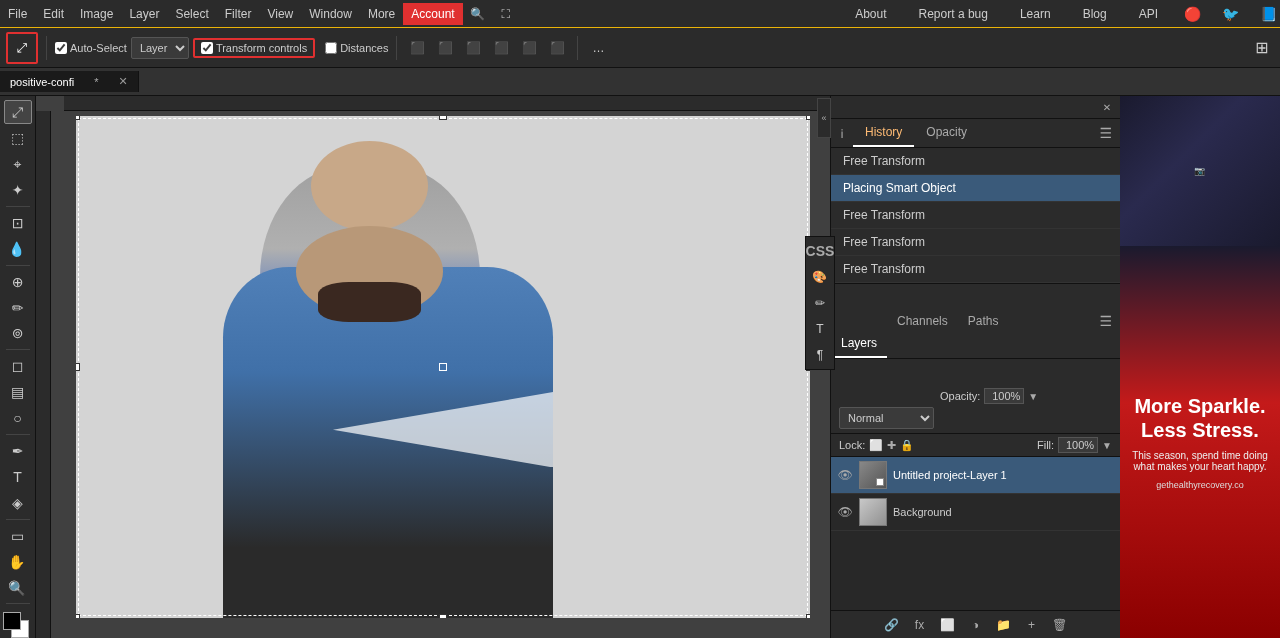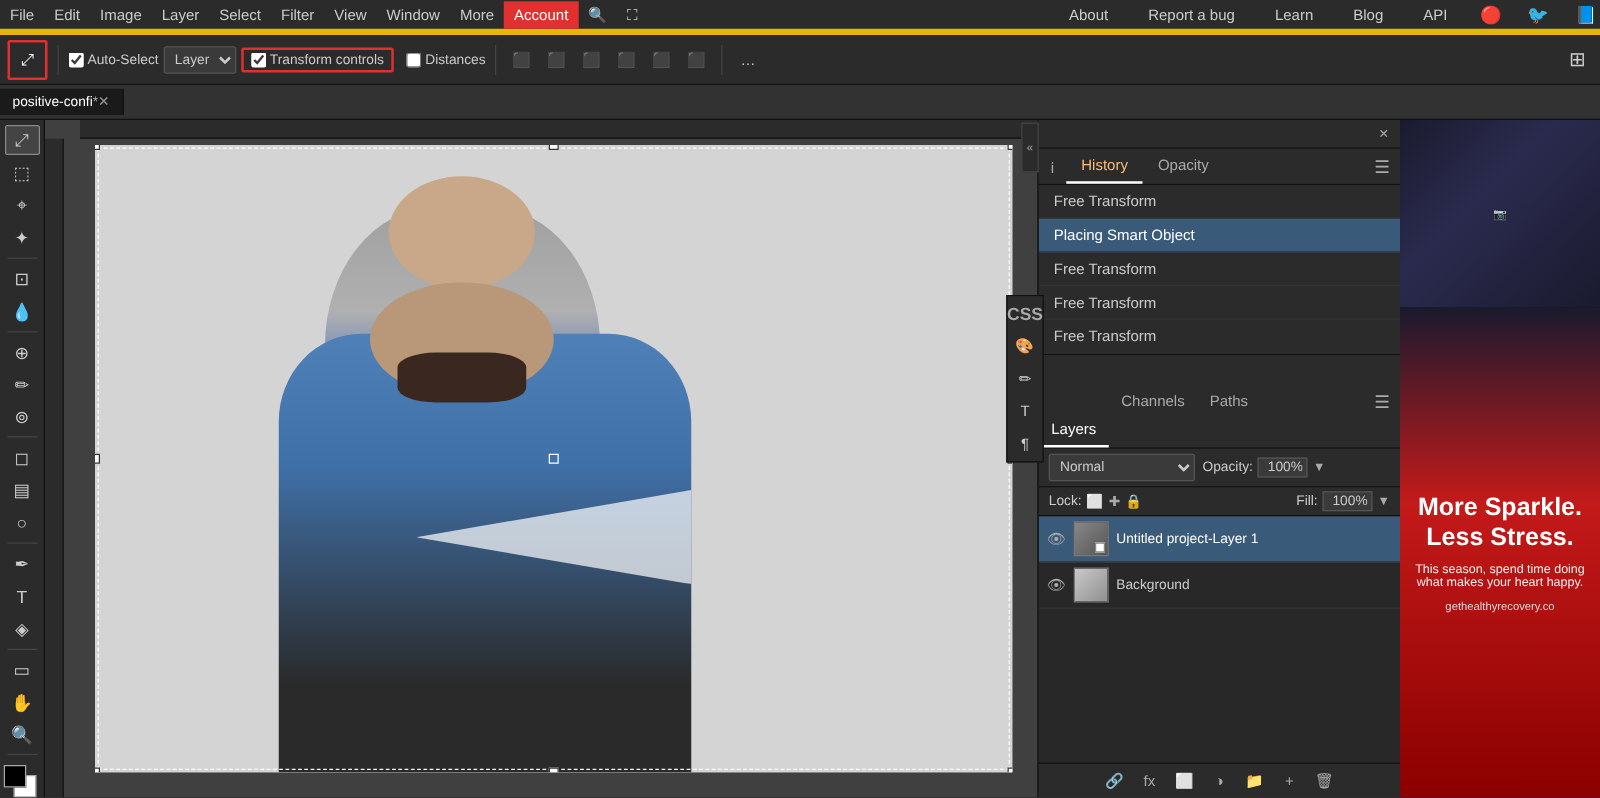--- a/index.html
+++ b/index.html
@@ -1,38 +1,38 @@
 <!DOCTYPE html>
 <html><head>
   <meta charset="utf-8">
   <style>
     * { margin: 0; padding: 0; box-sizing: border-box; }
     body { width: 1280px; height: 638px; background: #1e1e1e; font-family: Arial, sans-serif; font-size: 12px; color: #ccc; overflow: hidden; display: flex; flex-direction: column; }
 
     
-    #menu-bar { height: 28px; background: #2b2b2b; display: flex; align-items: center; border-bottom: 5px solid #eab308; flex-shrink: 0; }
+    #menu-bar { height: 28px; background: #2b2b2b; display: flex; align-items: center; border-bottom: 1px solid #eab308; flex-shrink: 0; }
     .menu-item { padding: 4px 8px; cursor: pointer; font-size: 12px; color: #ccc; white-space: nowrap; }
     .menu-item.account { background: #e03030; color: #fff; }
     .spacer { flex: 1; }
     .top-right-links { display: flex; align-items: center; gap: 16px; }
     .top-right-links .menu-item { font-size: 12px; }
     .social-icon { width: 22px; height: 22px; display: inline-flex; align-items: center; justify-content: center; color: #ccc; cursor: pointer; font-size: 14px; }
 
     
     #toolbar-bar { height: 40px; background: #2b2b2b; display: flex; align-items: center; padding: 0 6px; gap: 4px; border-bottom: 1px solid #111; flex-shrink: 0; }
     .checkbox-label { display: flex; align-items: center; gap: 3px; font-size: 11px; color: #ccc; }
     .checkbox-label input[type=checkbox] { accent-color: #fff; width: 12px; height: 12px; }
     .highlighted-box { border: 2px solid #e03030; padding: 2px 6px; display: flex; align-items: center; gap: 4px; border-radius: 2px; }
     .dropdown-select { background: #3a3a3a; border: 1px solid #555; color: #ccc; font-size: 11px; padding: 2px 4px; height: 22px; border-radius: 2px; }
     .toolbar-sep { width: 1px; height: 24px; background: #444; margin: 0 4px; }
     .icon-btn { width: 24px; height: 24px; background: transparent; border: none; color: #ccc; cursor: pointer; display: flex; align-items: center; justify-content: center; font-size: 12px; }
 
     
     #tabs-bar { height: 28px; background: #323232; display: flex; align-items: center; border-bottom: 1px solid #111; flex-shrink: 0; }
-    .tab { display: flex; align-items: center; padding: 4px 10px; background: #404040; border-right: 1px solid #111; font-size: 11px; color: #ccc; cursor: pointer; gap: 0; }
+    .tab { display: flex; align-items: center; padding: 4px 10px; background: #404040; border-right: 1px solid #111; font-size: 11px; color: #ccc; cursor: pointer; gap: 20px; }
     .tab.active { background: #1a1a1a; color: #fff; }
     .tab-close { font-size: 11px; color: #999; cursor: pointer; }
 
     
     #main-area { display: flex; flex: 1; overflow: hidden; }
 
     
     #left-tools { width: 36px; background: #2b2b2b; display: flex; flex-direction: column; align-items: center; padding-top: 4px; gap: 2px; border-right: 1px solid #111; flex-shrink: 0; }
     .tool-btn { width: 28px; height: 28px; background: transparent; border: none; color: #ccc; cursor: pointer; display: flex; align-items: center; justify-content: center; font-size: 14px; border-radius: 2px; }
     .tool-btn.active { background: #444; border: 1px solid #888; }
@@ -288,21 +288,21 @@
     <div id="layers-panel">
 
       <div class="layers-tabs">
         <div class="layers-tab active">Layers</div>
         <div class="layers-tab">Channels</div>
         <div class="layers-tab">Paths</div>
         <span class="layers-tab-menu">☰</span>
       </div>
 
       <div class="layers-options">
-        <select class="dropdown-select" style="width:117px;">
+        <select class="dropdown-select" style="width:95px;margin-top:44px;">
           <option>Normal</option>
         </select>
         <div class="opacity-section">
           <span>Opacity:</span>
           <input type="text" class="opacity-input" value="100%" style="">
           <button style="background:transparent;border:none;color:#aaa;cursor:pointer;font-size:10px;">▼</button>
         </div>
       </div>
 
       <div class="lock-section">

